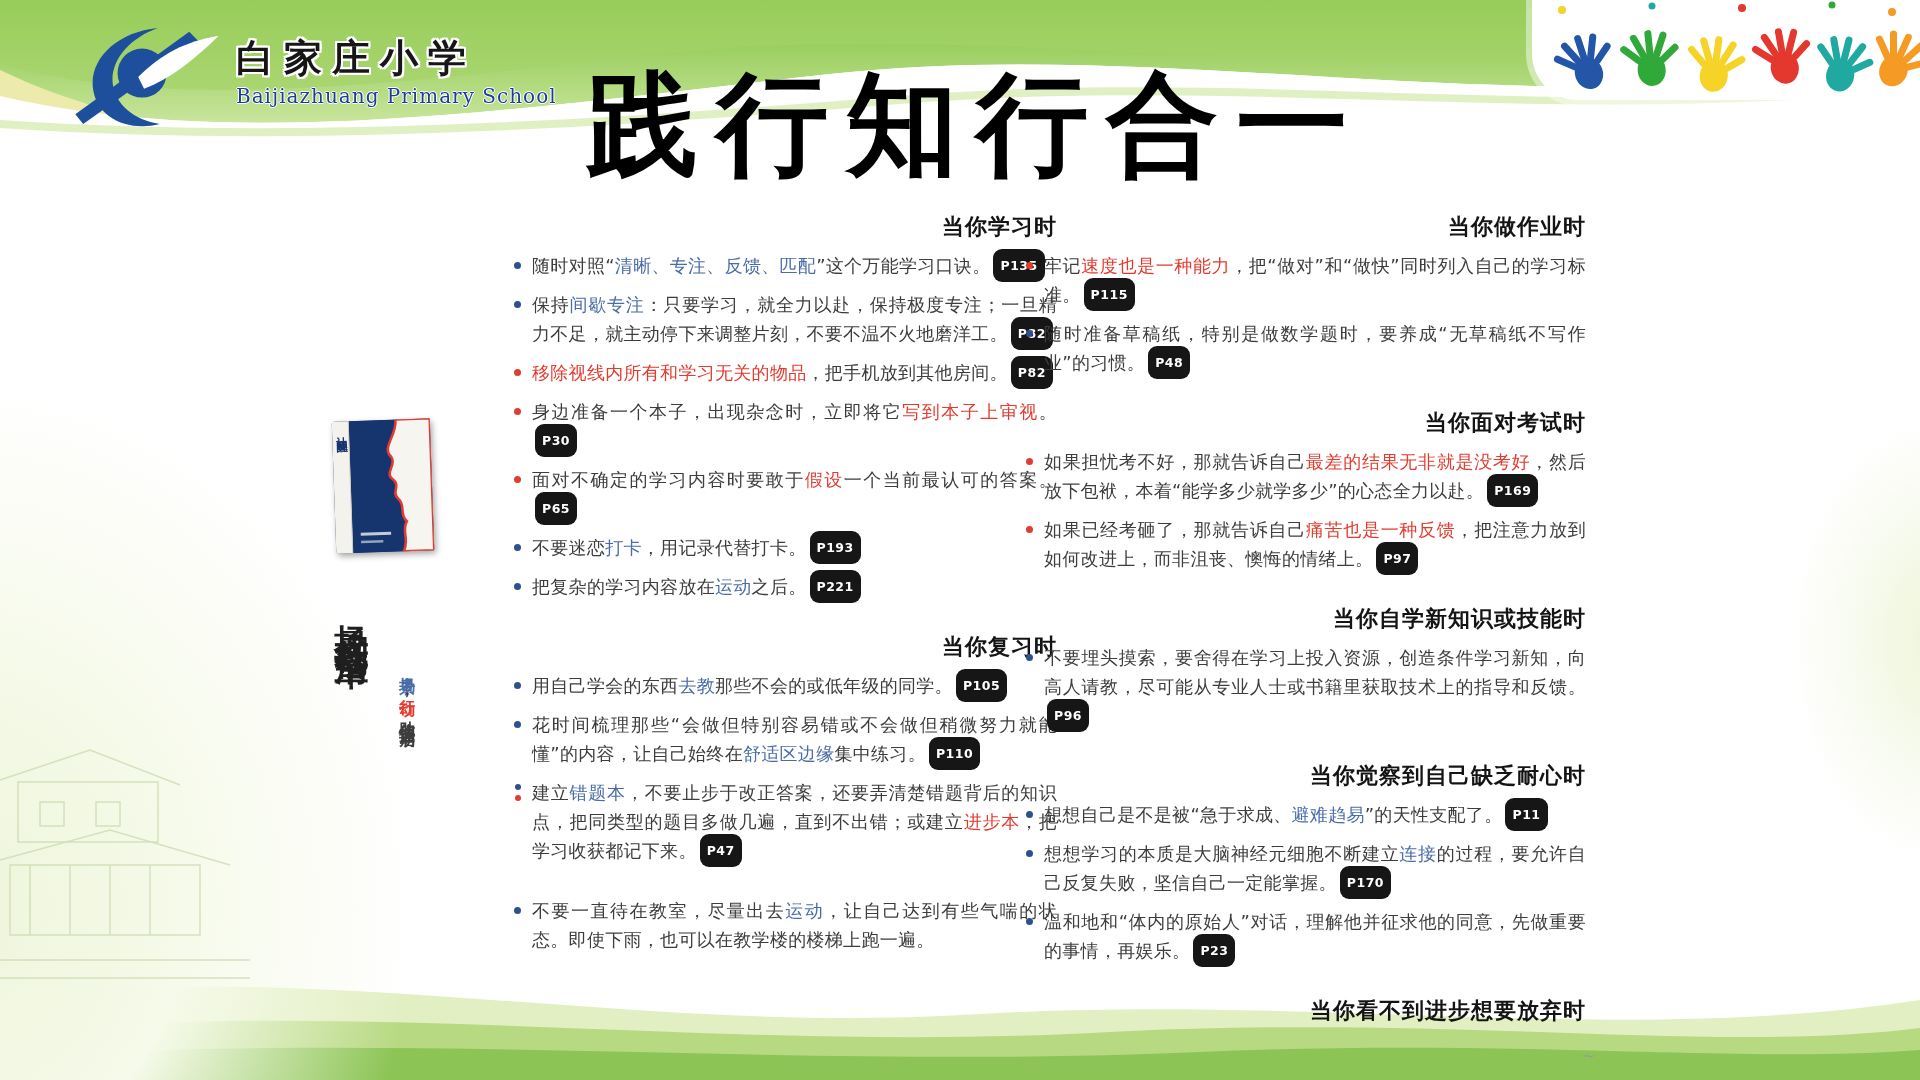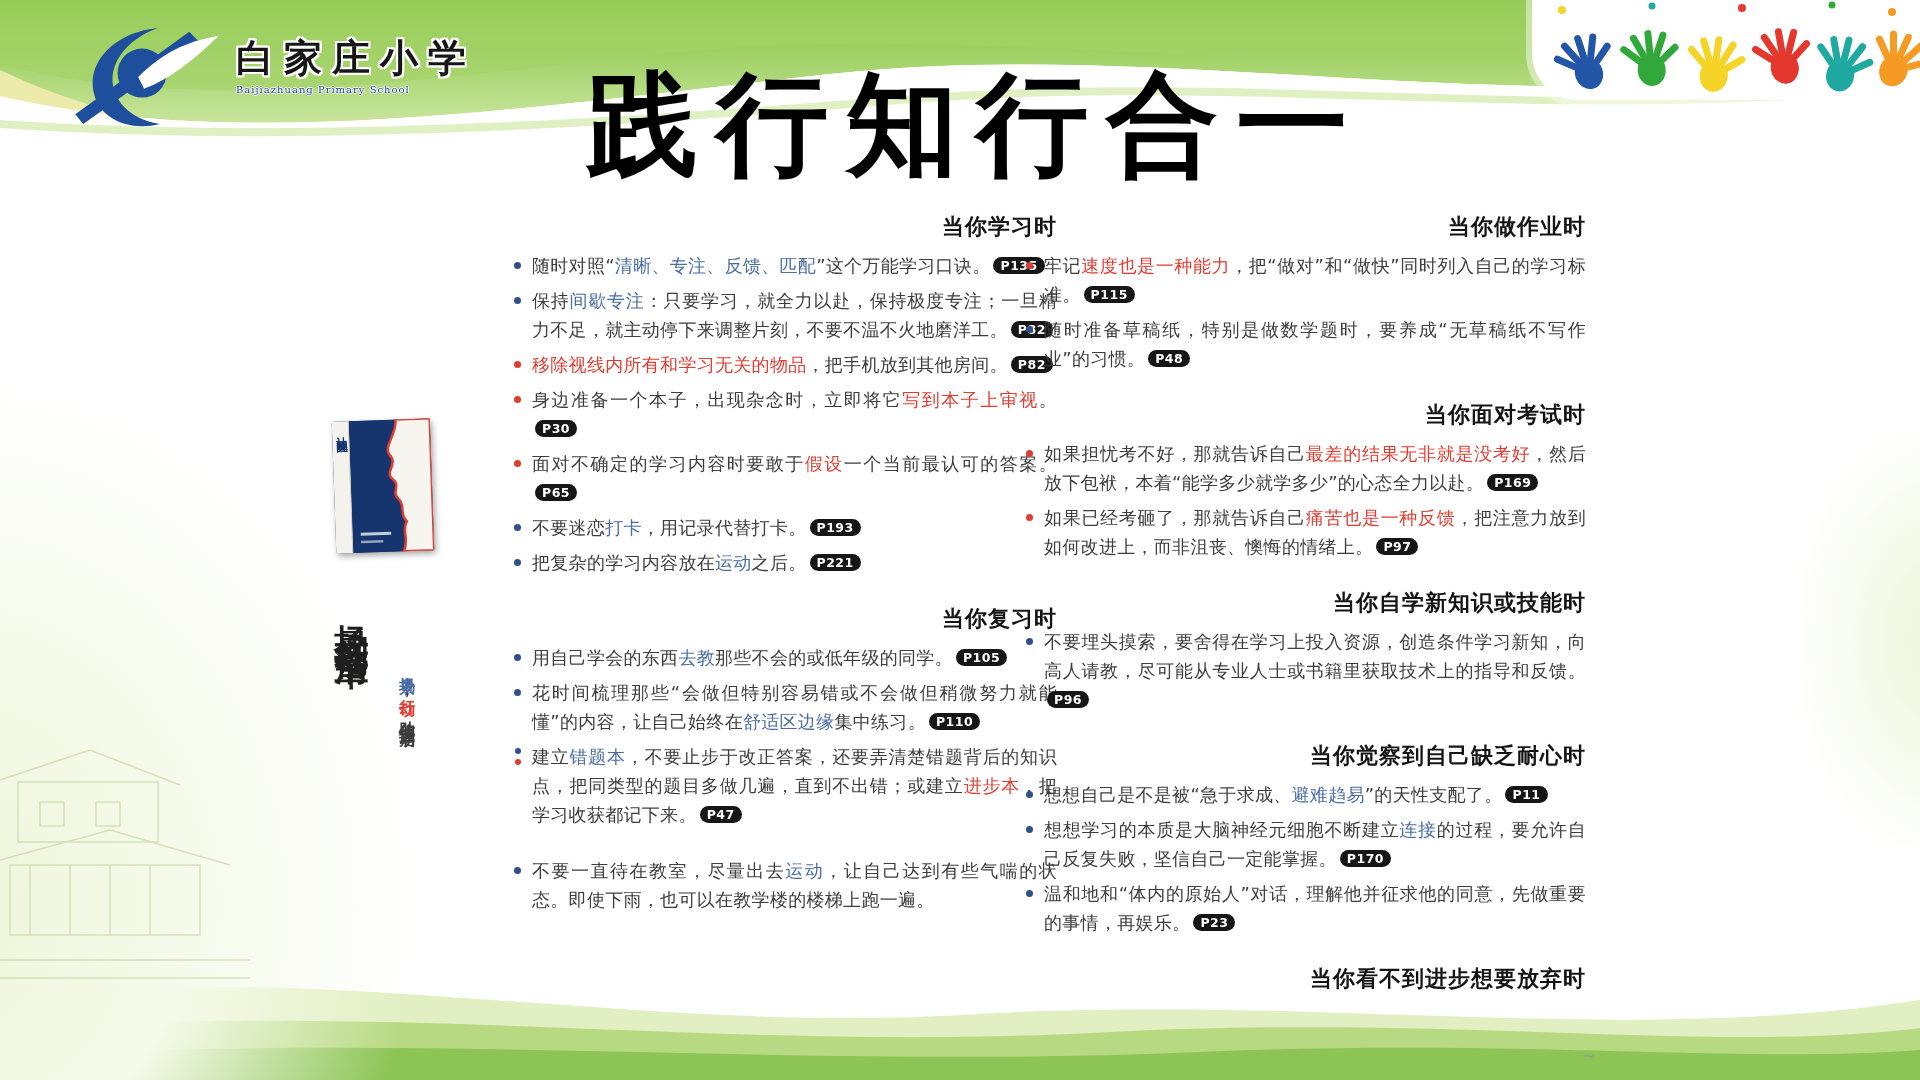--- a/index.html
+++ b/index.html
@@ -21,21 +21,21 @@
     background:radial-gradient(ellipse at -10% 75%, #eef5da 0%, #f6faea 35%, rgba(255,255,255,0) 70%);}
   .wash-right{position:absolute;right:0;top:430px;width:120px;height:420px;pointer-events:none;
     background:radial-gradient(ellipse at 120% 50%, #edf5d8 0%, rgba(255,255,255,0) 75%);}
   .sketch{position:absolute;left:0;bottom:90px;opacity:.55;pointer-events:none}
 
   
   .logo{position:absolute;left:72px;top:22px;display:flex;align-items:flex-start;gap:14px}
   .logo-text-cn{font-family:Liberation Sans, sans-serif;font-weight:700;font-size:38px;color:#161616;
     letter-spacing:10px;line-height:1.1;margin-top:16px;
     text-shadow:-2px 0 #fff,2px 0 #fff,0 -2px #fff,0 2px #fff,-2px -2px #fff,2px 2px #fff,-2px 2px #fff,2px -2px #fff;}
-  .logo-text-en{font-family:"DejaVu Serif","Liberation Serif",serif;font-size:10px;color:var(--school-navy);
+  .logo-text-en{font-family:"DejaVu Serif","Liberation Serif",serif;font-size:20px;color:var(--school-navy);
     letter-spacing:1px;margin-top:4px;text-shadow:-1px 0 #fff,1px 0 #fff,0 -1px #fff,0 1px #fff;}
   .hand-panel{position:absolute;right:0;top:0;width:388px;height:100px;background:#fff;border-radius:0 0 0 46px;
     overflow:hidden;box-shadow:0 0 0 6px rgba(255,255,255,.45);}
   .main-title{position:absolute;top:62px;left:0;width:100%;text-align:center;
     font-family:"DejaVu Serif","Liberation Serif",serif;font-weight:700;font-size:112px;color:#000;
     letter-spacing:18px;line-height:1.1;padding-left:32px;}
 
   
   .book{position:absolute;left:334px;top:420px;width:98px;height:132px;transform:rotate(-2deg);
     background:var(--book-navy);border-radius:2px;box-shadow:2px 3px 6px rgba(0,0,0,.35);display:flex;}
@@ -59,21 +59,21 @@
   .dot{flex:none;width:7px;height:7px;border-radius:50%;margin:11px 11px 0 2px;}
   .dot-b{background:#2f4f8f}
   .dot-r{background:var(--accent-red)}
   .dot-d{width:7px;height:17px;border-radius:0;background:none;margin-top:6px;display:flex;flex-direction:column;align-items:center;justify-content:space-between;}
   .dot-d i{display:block;width:6px;height:6px;border-radius:50%;}
   .dot-d i.b{background:#2f4f8f}
   .dot-d i.r{background:var(--accent-red)}
   .txt{flex:1;font-size:18px;line-height:29px;color:var(--text-dark);letter-spacing:.3px;text-align:justify;}
   .c-k{color:var(--text-dark)} .c-b{color:var(--accent-blue)} .c-r{color:var(--accent-red)}
   .badge{display:inline-block;background:var(--badge-bg);color:var(--badge-fg);
-    font-size:12.5px;font-weight:700;line-height:17px;padding:0 7px;border-radius:9px;
+    font-size:12.5px;font-weight:700;line-height:17px;padding:8px 7px;border-radius:9px;
     margin-left:3px;position:relative;top:-2px;letter-spacing:.5px;white-space:nowrap;}
   .footer-mark{position:absolute;left:1582px;top:1046px;color:#9a9a9a;font-size:16px;}
 </style>
 </head>
 <body>
 
 <div class="stage">
 
   <svg class="band-top" viewBox="0 0 1920 175" preserveAspectRatio="none">
     <defs>

